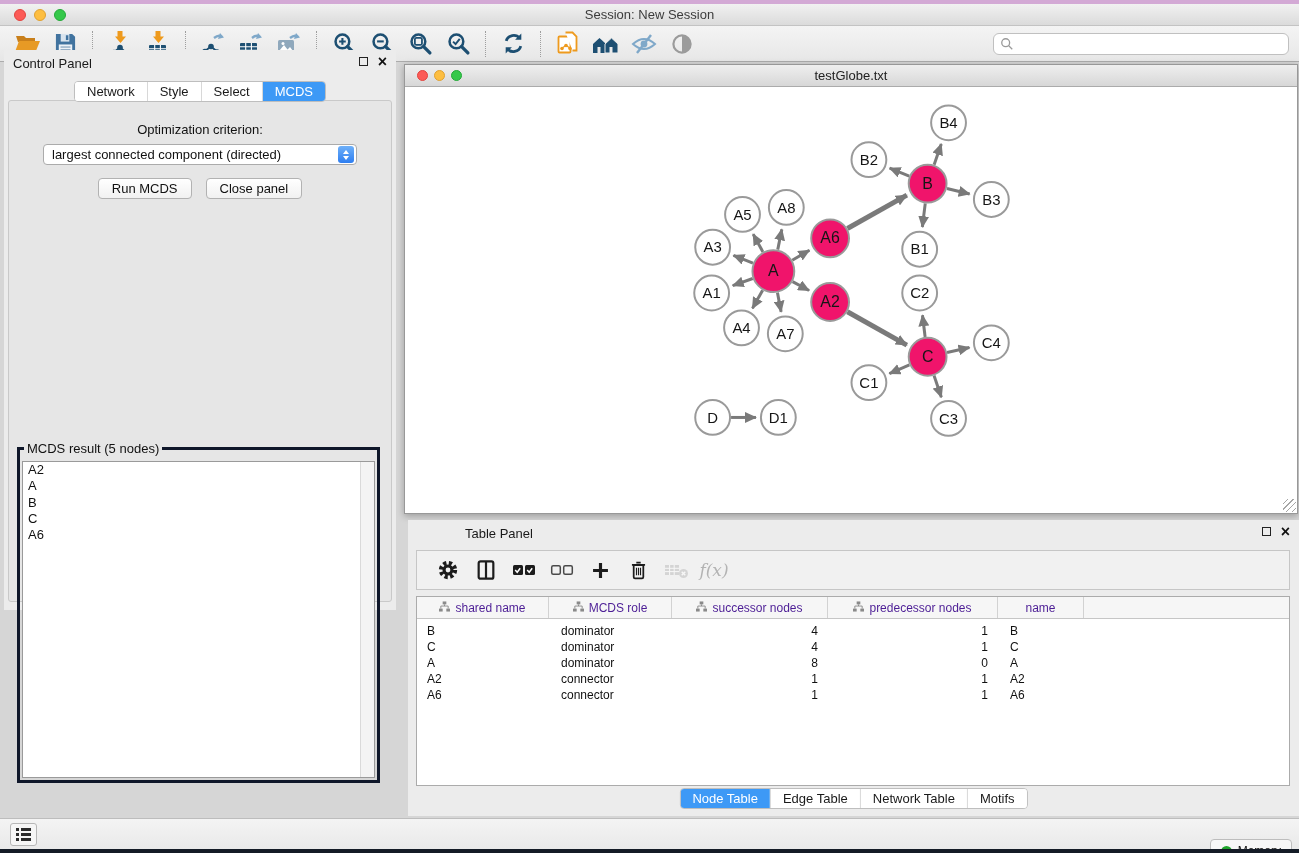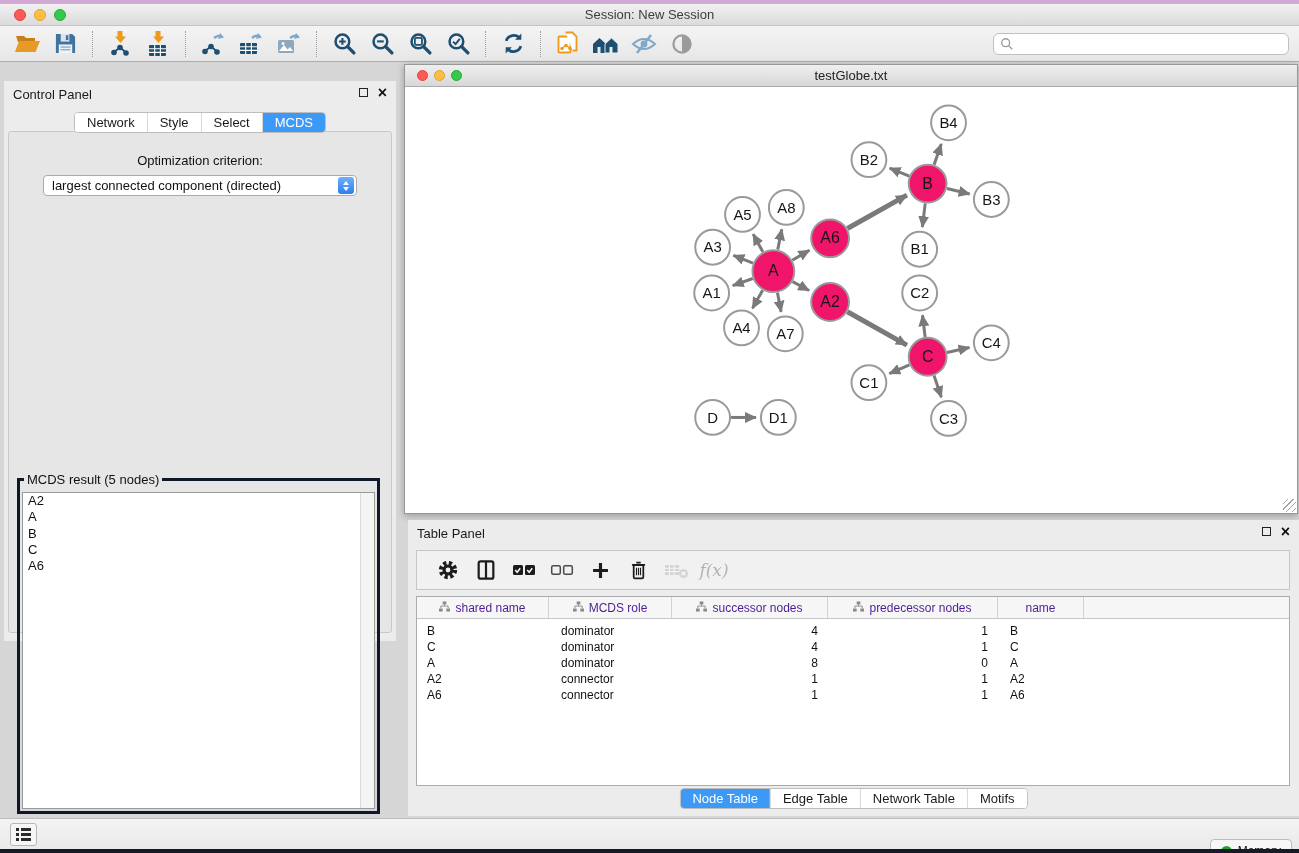--- a/index.html
+++ b/index.html
@@ -17,21 +17,21 @@
   .green { background:#35C84A; border:1px solid #24A939; }
   .title-text { text-align:center; font-size:13px; color:#3c3c3c; line-height:21px; }
 
   .toolbar { position:absolute; left:0; top:26px; width:100%; height:36px; background:linear-gradient(#F4F4F4,#E7E7E7); border-bottom:1px solid #ACACAC; display:flex; align-items:center; padding:0 8px; }
   .tb-icon { width:32px; height:30px; display:flex; align-items:center; justify-content:center; margin:0 3px; }
   .tb-sep { height:26px; border-left:1px dotted #9E9E9E; margin:0 8px; }
   .search-wrap { margin-left:auto; margin-right:2px; width:296px; height:22px; background:#fff; border:1px solid #C0C0C0; border-radius:6px; display:flex; align-items:center; padding:0 6px; gap:4px; }
   .search-wrap input { border:none; outline:none; flex:1; font-size:12px; height:18px; background:transparent; font-family:"Liberation Sans",sans-serif; }
 
   
-  .control-panel { position:absolute; left:4px; top:81px; width:392px; height:560px; background:#ECECEC; }
+  .control-panel { position:absolute; left:4px; top:50px; width:392px; height:560px; background:#ECECEC; }
   .panel-header { position:relative; height:26px; }
   .panel-title { position:absolute; left:9px; top:6px; font-size:13px; color:#1a1a1a; }
   .win-btns { position:absolute; right:9px; top:6px; display:flex; gap:10px; align-items:center; }
   .float-icon { width:9px; height:9px; border:1.5px solid #222; display:inline-block; }
   .close-icon { font-size:16px; font-weight:bold; color:#111; line-height:11px; }
 
   .seg-tabs { display:flex; border:1px solid #BEBEBE; border-radius:4px; overflow:hidden; background:#fff; }
   .cp-tabs { position:absolute; left:50%; transform:translateX(-50%); top:31px; z-index:2; }
   .seg-tab { padding:2px 12px; font-size:13px; color:#1a1a1a; background:#fff; border-left:1px solid #D8D8D8; line-height:15px; white-space:nowrap; }
   .seg-tab:first-child { border-left:none; }
@@ -56,21 +56,21 @@
   
   .net-window { position:absolute; left:404px; top:64px; width:894px; height:450px; background:#fff; border:1px solid #989898; box-shadow:0 2px 7px rgba(0,0,0,0.28); }
   .net-titlebar { position:relative; height:22px; background:linear-gradient(#EFEFEF,#D7D7D7); border-bottom:1px solid #ABABAB; }
   .net-title { text-align:center; line-height:22px; font-size:13px; color:#222; }
   .net-traffic { position:absolute; left:12px; top:5px; display:flex; gap:6px; }
   .net-content { position:absolute; left:0; top:23px; right:0; bottom:0; }
   #graph-svg { width:100%; height:100%; display:block; }
   .resize-corner { position:absolute; right:1px; bottom:1px; width:13px; height:13px; background:repeating-linear-gradient(135deg, transparent 0 3px, #A6A6A6 3px 4px); }
 
   
-  .table-panel { position:absolute; left:408px; top:520px; width:891px; height:296px; background:#ECECEC; }
+  .table-panel { position:absolute; left:408px; top:520px; width:891px; height:296px; background:#ECECEC;padding-left:48px; }
   .tp-toolbar { position:absolute; left:8px; right:9px; top:30px; height:40px; background:#F1F1F1; border:1px solid #C6C6C6; display:flex; align-items:center; padding-left:12px; }
   .tp-icon { width:38px; display:flex; justify-content:center; align-items:center; }
   .fx { font-family:"DejaVu Serif",serif; font-style:italic; font-size:17px; color:#B3B3B3; }
 
   .data-table { position:absolute; left:8px; right:9px; top:76px; height:190px; background:#fff; border:1px solid #ABABAB; overflow:hidden; }
   .thead { display:flex; height:22px; background:#F6F6F6; border-bottom:1px solid #C6C6C6; }
   .th { display:flex; align-items:center; justify-content:center; gap:5px; border-right:1px solid #D2D2D2; font-size:12px; color:#4c1d95; flex:none; }
   .th:last-child { border-right:none; flex:1; }
   .tbody { padding-top:4px; }
   .tr { display:flex; height:16px; align-items:center; }
@@ -264,20 +264,24 @@
       <span class="seg-tab selected">MCDS</span>
     </div>
   <div class="cp-content">
     <div class="opt-label">Optimization criterion:</div>
     <div class="dropdown">
       <span class="dd-text">largest connected component (directed)</span>
       <span class="dd-stepper">
           <span class="dd-up"></span>
           <span class="dd-down"></span>
         </span>
+    </div>
+    <div class="btn-row">
+      <button class="mac-btn">Run MCDS</button>
+      <button class="mac-btn">Close panel</button>
     </div>
     <fieldset class="result-box">
       <legend>MCDS result (5 nodes)</legend>
       <div class="result-list" id="result-list">
           <div class="result-item">A2</div>
           <div class="result-item">A</div>
           <div class="result-item">B</div>
           <div class="result-item">C</div>
           <div class="result-item">A6</div>
           <div class="result-scroll"></div>

